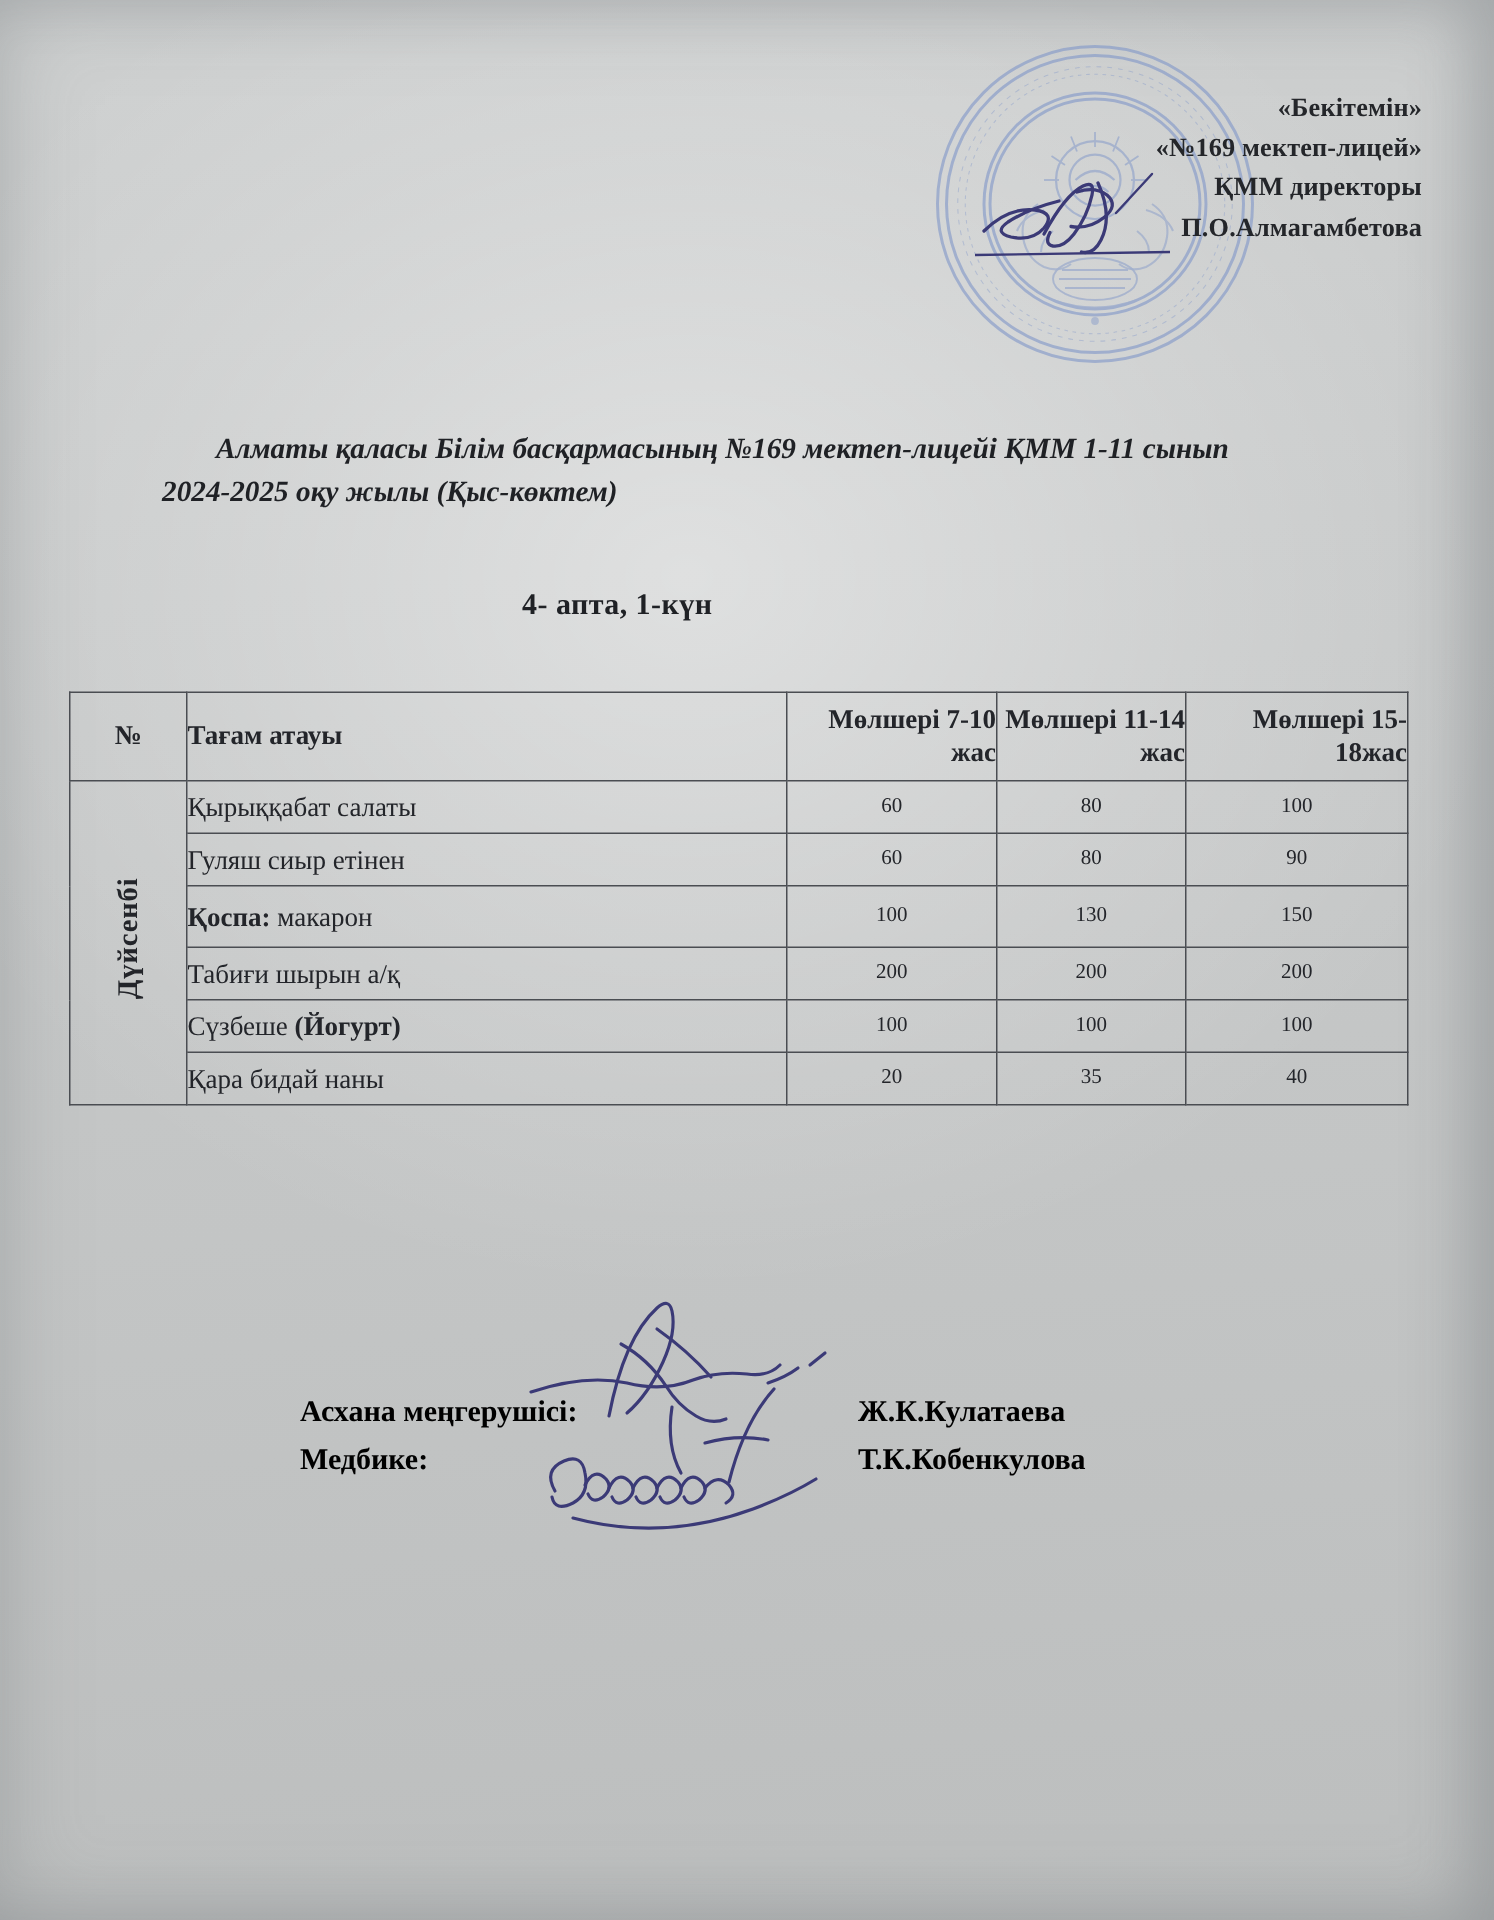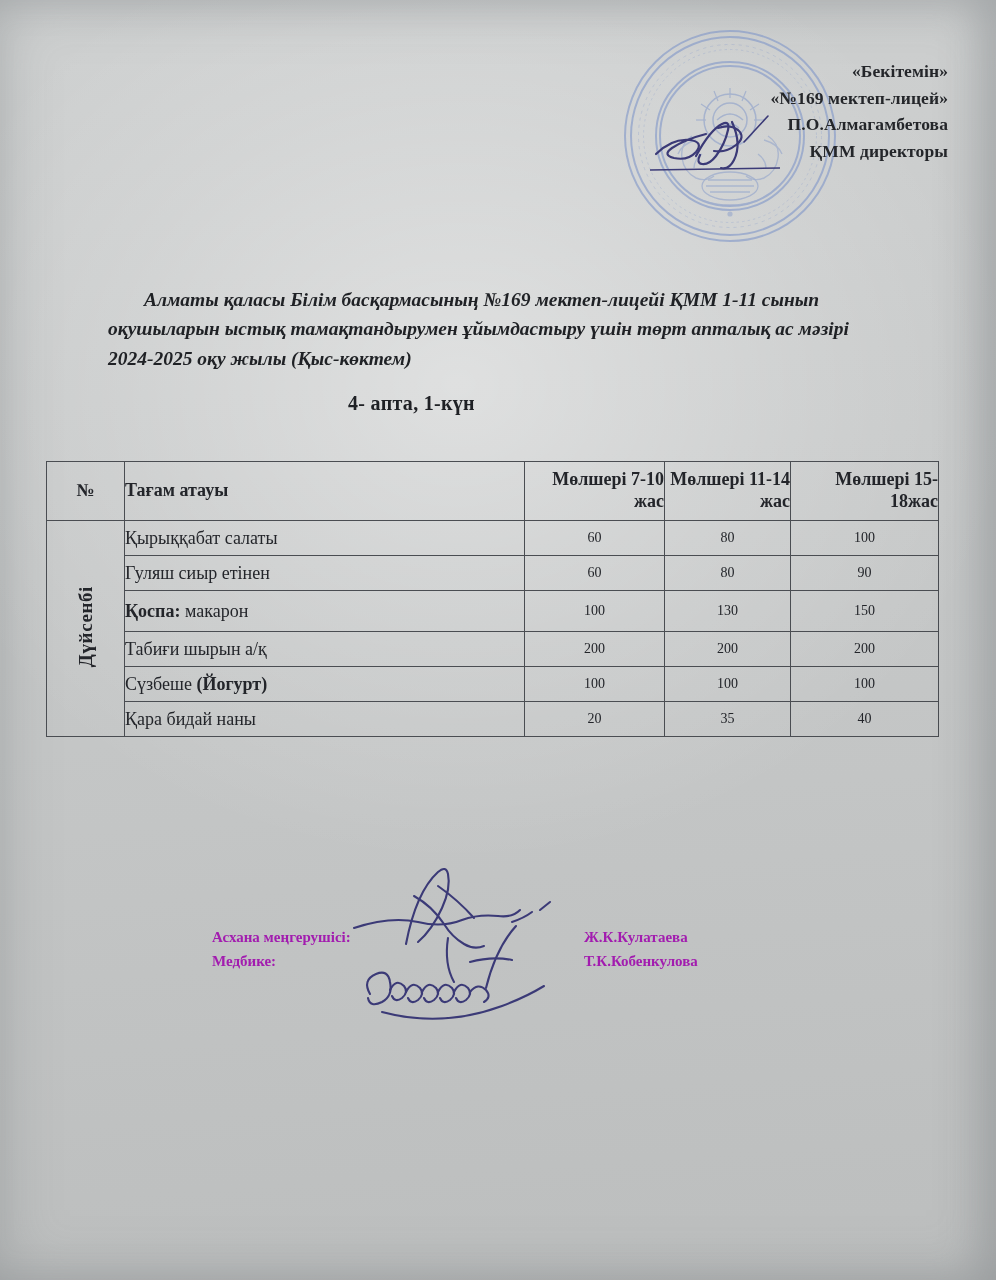--- a/index.html
+++ b/index.html
@@ -164,26 +164,26 @@
     font-size: 14px;
     text-align: center;
     padding: 6px 4px;
   }
   tr.r-tall td { height: 34px; }
   tr.r-xtall td { height: 40px; }
 
   
   .footer-block {
     position: absolute;
-    left: 212px;
+    left: 200px;
     top: 925px;
-    font-size: 15px;
+    font-size: 20px;
     font-weight: 700;
     line-height: 1.62;
-    color: #a21caf;
+    color: #000000;
     z-index: 4;
   }
   .footer-row { display: flex; white-space: nowrap; }
   .footer-role { width: 372px; }
   .footer-name { }
 
   .footer-signature {
     position: absolute;
     left: 352px;
     top: 866px;
@@ -257,27 +257,26 @@
       <path d="M70 16 q12 -4 20 2 q8 7 -2 15 q-10 8 -22 6"></path>
       <path d="M84 10 q10 22 2 38 q-5 10 -13 8"></path>
     </g>
     <path d="M120 4 L96 30" stroke="#3b3a77" stroke-width="1.6" fill="none" stroke-linecap="round"></path>
     <line x1="2" y1="58" x2="132" y2="56" stroke="#3b3a77" stroke-width="1.6"></line>
   </svg>
 
   <div class="approval-block">
     <div class="approval-line">«Бекітемін»</div>
     <div class="approval-line">«№169 мектеп-лицей»</div>
+    <div class="approval-line">ҚММ директоры</div>
     <div class="approval-line">П.О.Алмагамбетова</div>
-    <div class="approval-line">ҚММ директоры</div>
   </div>
 
   <div class="doc-title">
     <span class="line1">Алматы қаласы  Білім басқармасының №169 мектеп-лицейі ҚММ 1-11 сынып</span>
-    <span class="line2">оқушыларын  ыстық тамақтандырумен ұйымдастыру үшін  төрт апталық ас мәзірі</span>
     <span class="line3">2024-2025 оқу жылы  (Қыс-көктем)</span>
   </div>
 
   <div class="day-heading">4- апта, 1-күн</div>
 
   <div class="menu-table-wrap">
     <table class="menu-table">
       <colgroup>
         <col class="c-no">
           <col class="c-name">

